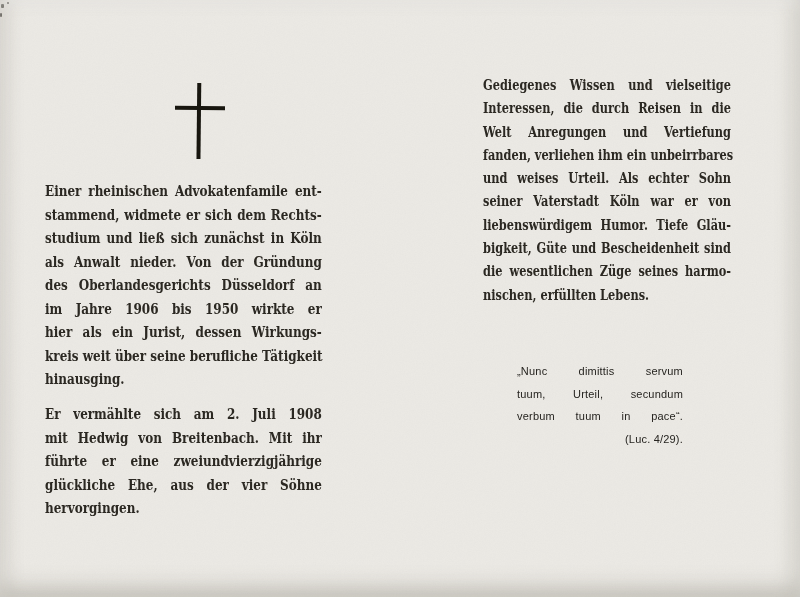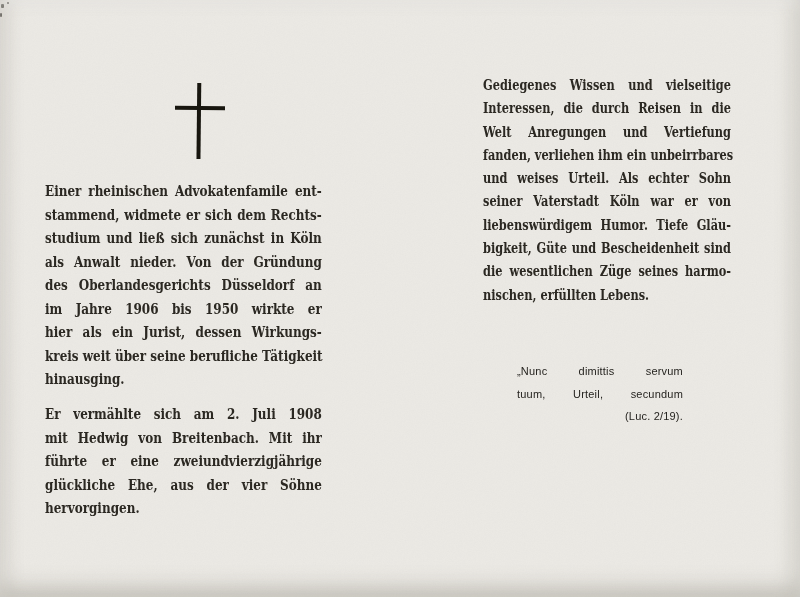--- a/index.html
+++ b/index.html
@@ -124,19 +124,20 @@
         <div class="line">liebenswürdigem Humor. Tiefe Gläu-</div>
         <div class="line">bigkeit, Güte und Bescheidenheit sind</div>
         <div class="line">die wesentlichen Züge seines harmo-</div>
         <div class="line last">nischen, erfüllten Lebens.</div>
       </div>
 
     <div class="quote">
       <div>
           <div class="line">„Nunc dimittis servum</div>
           <div class="line">tuum, Urteil, secundum</div>
+          <div class="line">verbum tuum in pace“.</div>
         </div>
-      <div class="citation">(Luc. 2/19).</div>
+      <div class="citation">(Luc. 4/29).</div>
     </div>
   </div>
 
   <div class="vignette"></div>
 </div>
 
 </body></html>

